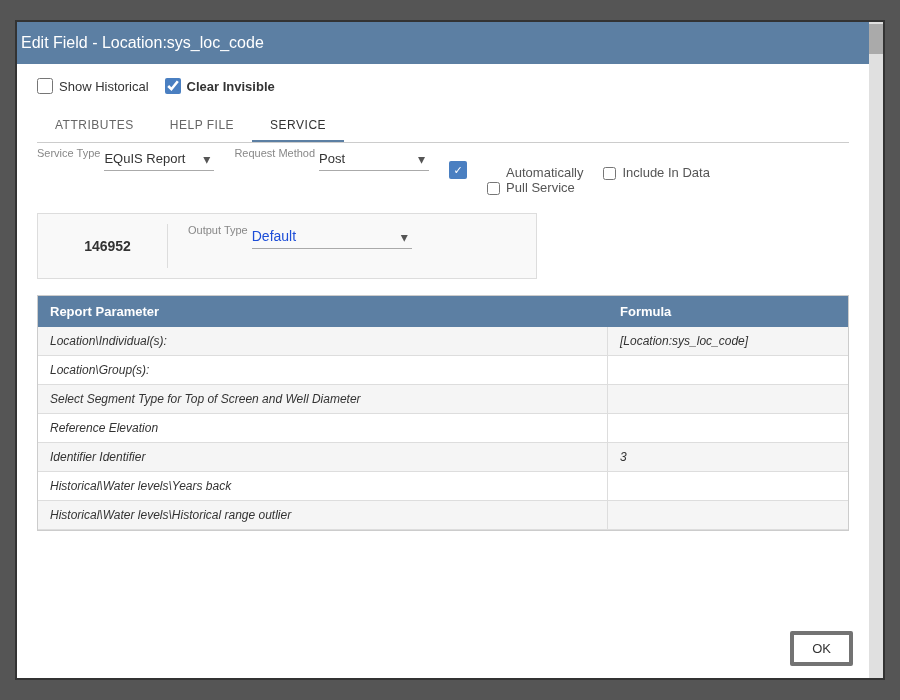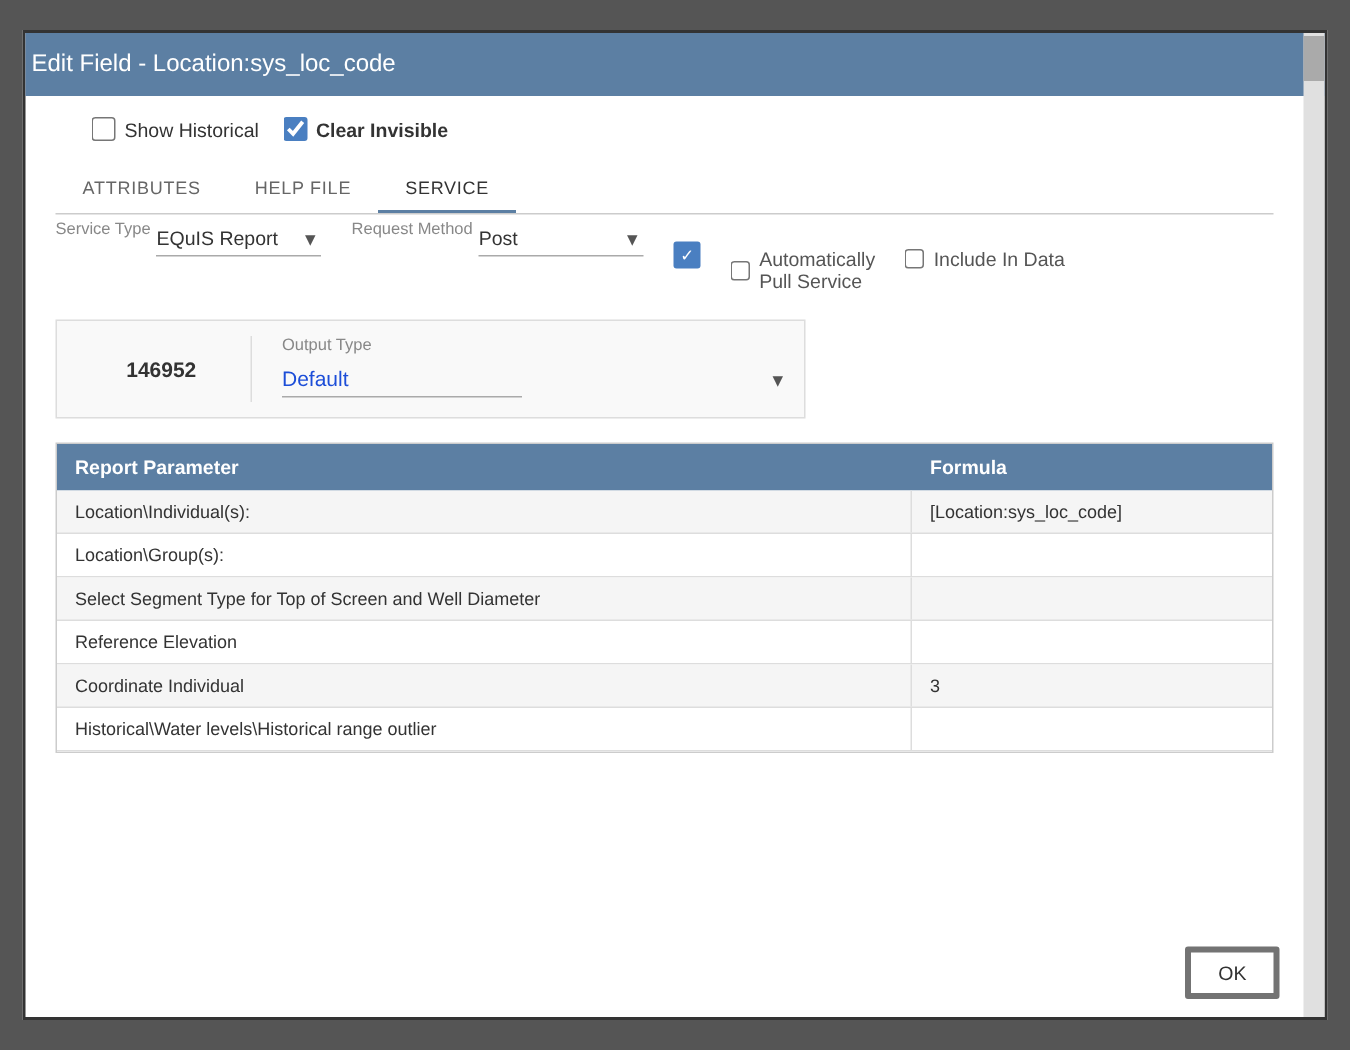--- a/index.html
+++ b/index.html
@@ -48,21 +48,20 @@
     .dialog-body {
       padding: 14px 20px 10px 20px;
       flex: 1;
       margin-right: 14px;
     }
     .top-controls {
       display: flex;
       align-items: center;
       gap: 16px;
       margin-bottom: 16px;
-      margin-left: 24px;
     }
     .checkbox-group {
       display: flex;
       align-items: center;
       gap: 6px;
     }
     .checkbox-group input[type="checkbox"] {
       width: 16px;
       height: 16px;
     }
@@ -125,21 +124,21 @@
     }
     .select-arrow {
       position: absolute;
       right: 4px;
       pointer-events: none;
       color: #555;
       font-size: 14px;
     }
     .checkbox-inline-group {
       display: flex;
-      align-items: center;
+      align-items: flex-end;
       gap: 6px;
       padding-top: 18px;
     }
     .checkbox-inline-group label {
       font-size: 13px;
       color: #555;
     }
     .user-auth-group {
       display: flex;
       align-items: center;
@@ -176,21 +175,21 @@
       font-size: 14px;
       font-weight: 600;
       color: #333;
       padding: 14px 20px;
       border-right: 1px solid #ddd;
       min-width: 120px;
       text-align: center;
     }
     .output-type-group {
       display: flex;
-      flex-direction: column;
+      flex-direction: row;
       gap: 4px;
       flex: 1;
     }
     .output-select-wrapper {
       position: relative;
       display: inline-flex;
       align-items: center;
     }
     .output-select-wrapper select {
       appearance: none;
@@ -216,20 +215,21 @@
       padding: 8px 12px;
       font-size: 13px;
       font-weight: 600;
     }
     .th-param { flex: 1; }
     .th-formula { width: 240px; }
     .table-row-item {
       display: flex;
       border-bottom: 1px solid #ddd;
       background: #fff;
+      font-style: italic;
     }
     .table-row-item:nth-child(even) {
       background: #f5f5f5;
     }
     .td {
       padding: 7px 12px;
       font-size: 12px;
       color: #333;
     }
     .td-param { flex: 1; border-right: 1px solid #ddd; }
@@ -349,22 +349,26 @@
       </div>
       <div class="table-row-item">
         <div class="td td-param">Select Segment Type for Top of Screen and Well Diameter</div>
         <div class="td td-formula"></div>
       </div>
       <div class="table-row-item">
         <div class="td td-param">Reference Elevation</div>
         <div class="td td-formula"></div>
       </div>
       <div class="table-row-item">
-        <div class="td td-param">Coordinate Individual</div>
+        <div class="td td-param">Identifier Identifier</div>
         <div class="td td-formula">3</div>
+      </div>
+      <div class="table-row-item">
+        <div class="td td-param">Historical\Water levels\Years back</div>
+        <div class="td td-formula"></div>
       </div>
       <div class="table-row-item">
         <div class="td td-param">Historical\Water levels\Historical range outlier</div>
         <div class="td td-formula"></div>
       </div>
     </div>
   </div>
 
   <div class="dialog-footer">
     <button class="btn-ok">OK</button>

